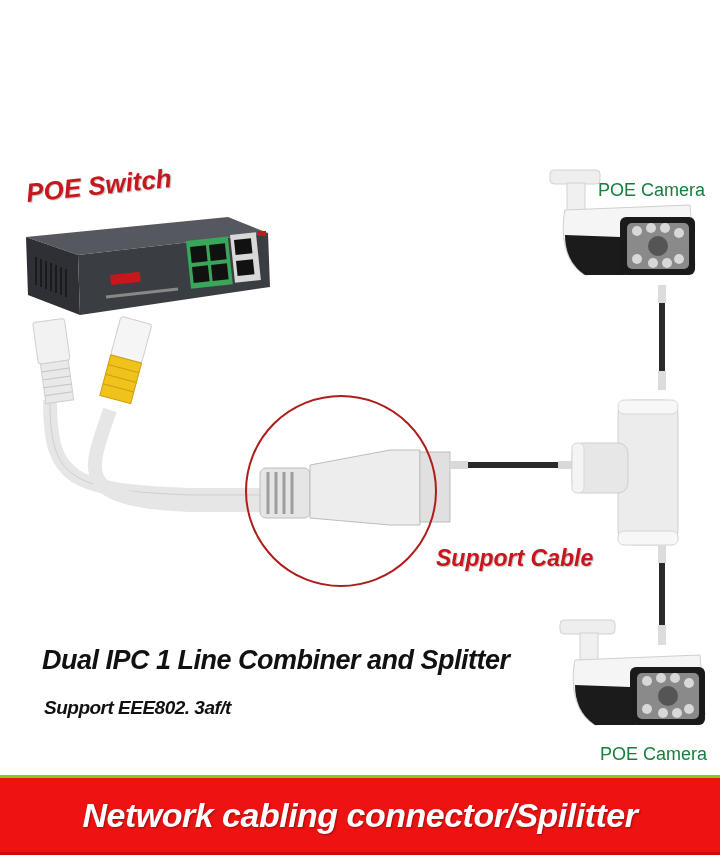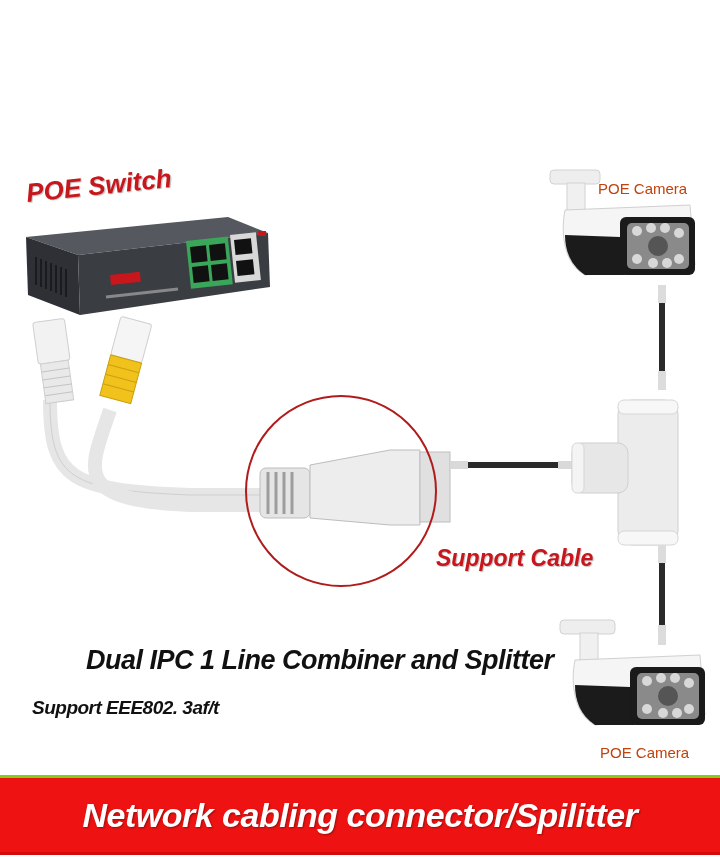--- a/index.html
+++ b/index.html
@@ -6,21 +6,21 @@
   body {
     width: 720px; height: 857px; position: relative; overflow: hidden;
     background: #ffffff;
     font-family: "Liberation Sans", sans-serif;
   }
   .abs { position: absolute; }
   .red-label {
     color: #c8161d; font-weight: bold; font-style: italic;
     text-shadow: 1px 1px 1px rgba(0,0,0,0.25);
   }
-  .cam-label { color: #c2410c; font-size: 15px; }
+  .cam-label { color: #15803d; font-size: 18px; }
   .headline { color: #111; font-weight: bold; font-style: italic; letter-spacing: -0.5px; }
   .banner {
     left: 0; top: 775px; width: 720px; height: 74px;
     background: #ee1212;
     border-top: 3px solid #84cc16; border-bottom: 3px solid #d40a0a;
     display: flex; align-items: center; justify-content: center;
   }
   .banner span {
     color: #fff; font-weight: bold; font-style: italic; font-size: 34px;
     letter-spacing: -0.5px; text-shadow: 1px 1px 2px rgba(0,0,0,0.35);
@@ -163,18 +163,18 @@
     <circle cx="134" cy="68" r="5"></circle>
       <circle cx="92" cy="94" r="5"></circle>
       <circle cx="134" cy="94" r="5"></circle>
     <circle cx="108" cy="98" r="5"></circle>
       <circle cx="122" cy="98" r="5"></circle>
   </g>
   <circle cx="113" cy="81" r="10" fill="#555"></circle>
 </svg>
 <div class="abs cam-label" style="left:600px; top:744px;">POE Camera</div>
 
-<div class="abs headline" style="left:42px; top:645px; font-size:27px;margin-left:44px;">Dual IPC 1 Line Combiner and Splitter</div>
-<div class="abs headline" style="left:32px; top:697px; font-size:19px;">Support EEE802. 3af/t</div>
+<div class="abs headline" style="left:42px; top:645px; font-size:27px;">Dual IPC 1 Line Combiner and Splitter</div>
+<div class="abs headline" style="left:44px; top:697px; font-size:19px;">Support EEE802. 3af/t</div>
 
 <div class="abs banner">
   <span>Network cabling connector/Spilitter</span>
 </div>
 
 </body></html>

